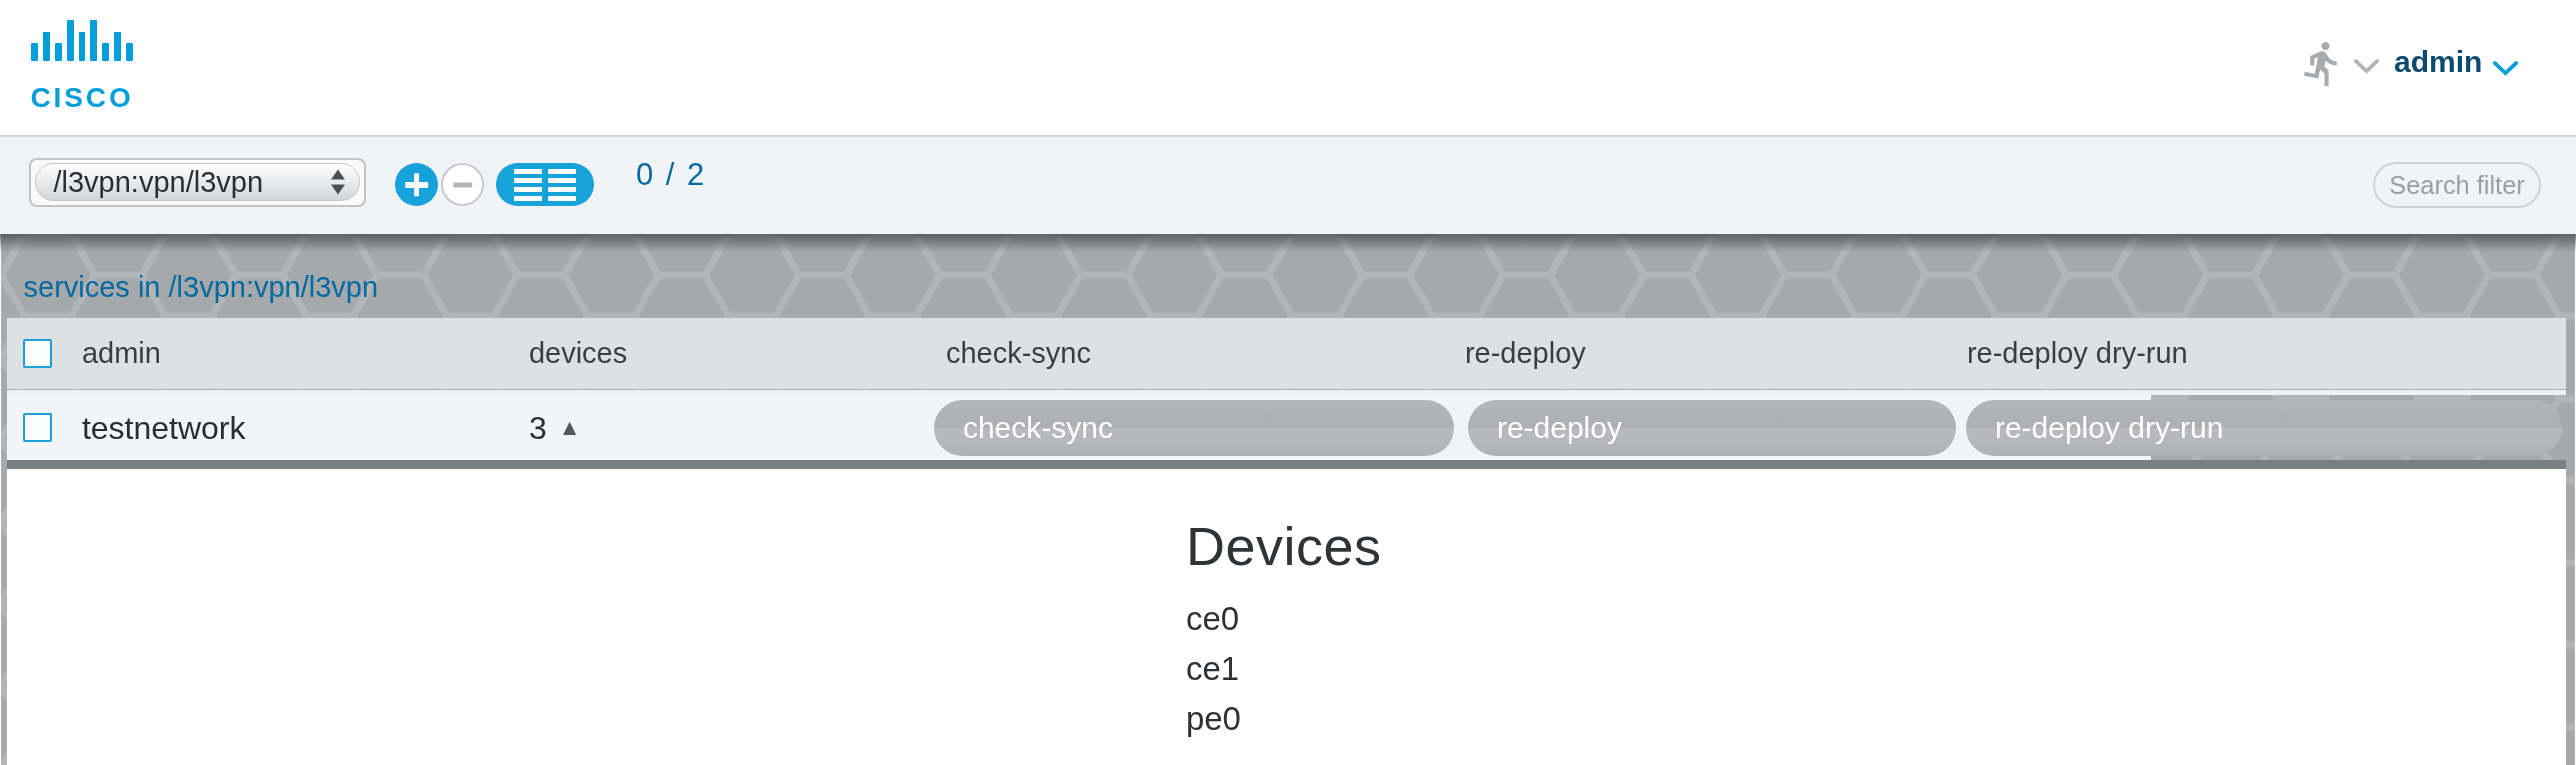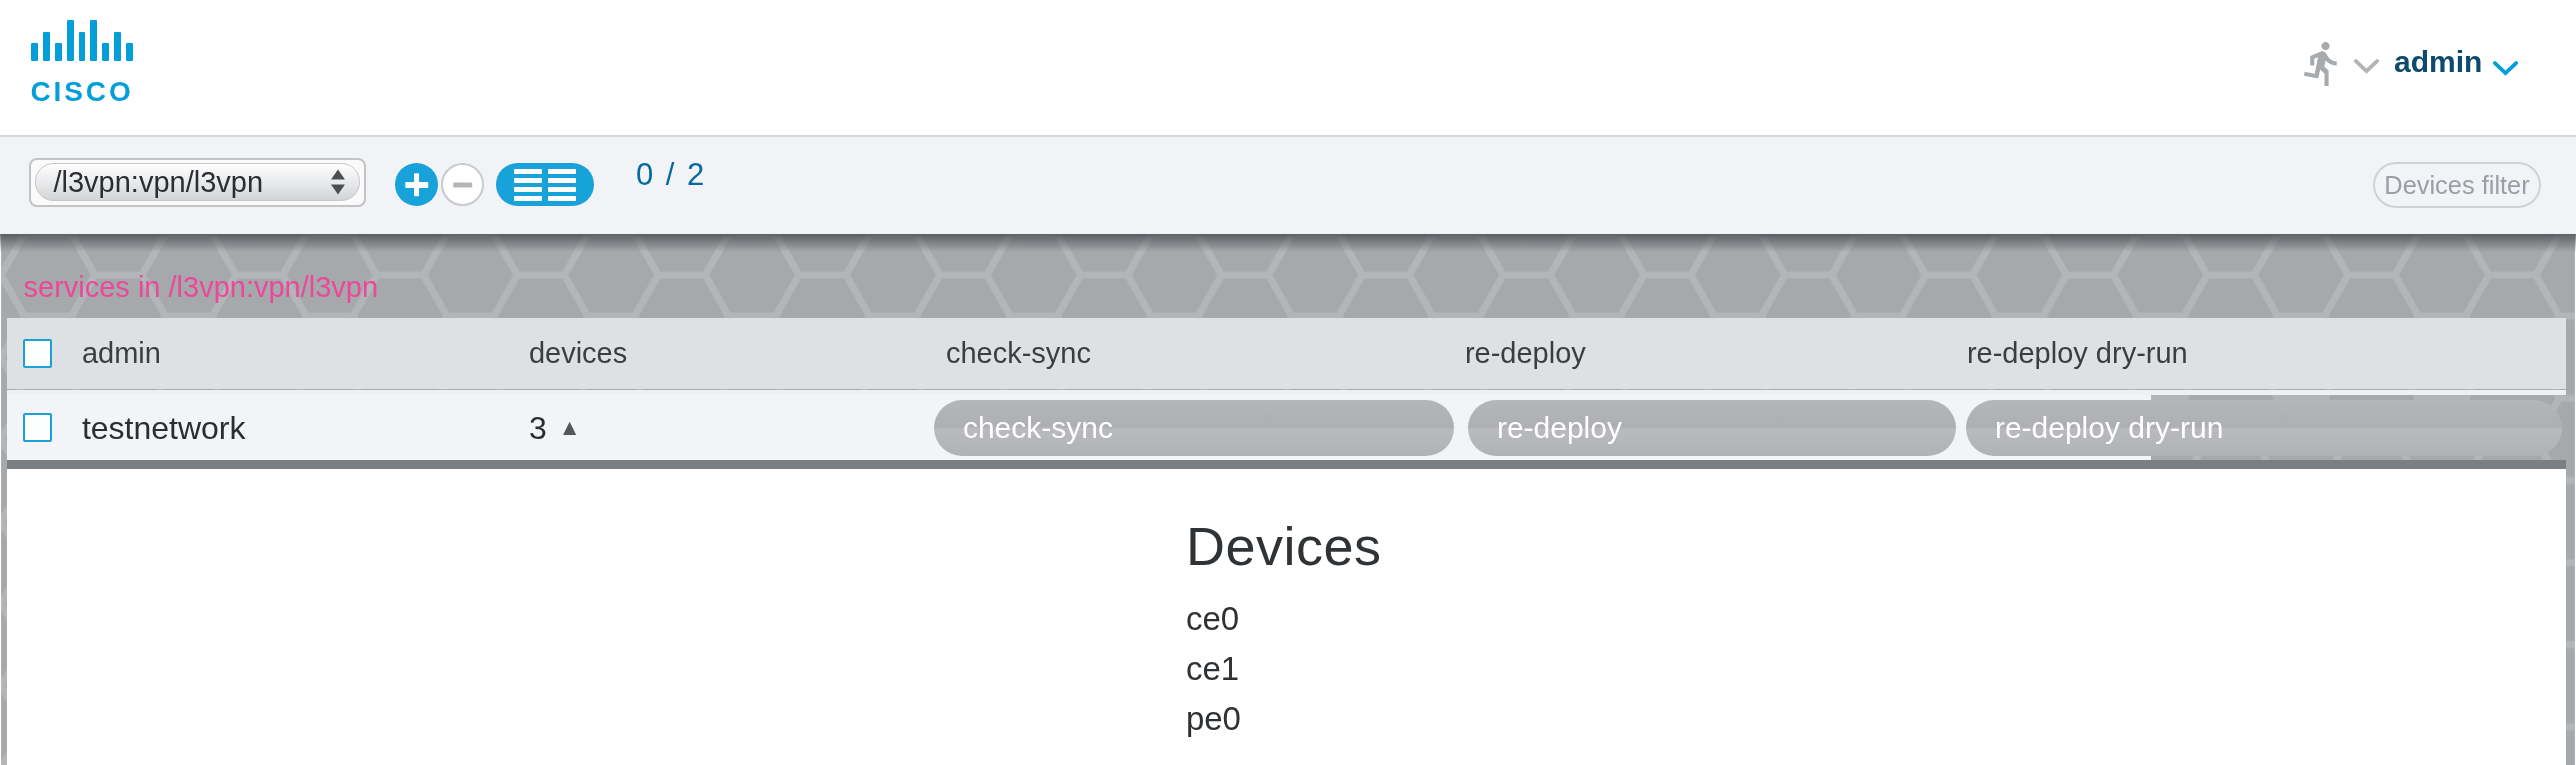--- a/index.html
+++ b/index.html
@@ -7,21 +7,21 @@
   .page{position:relative;width:2576px;height:765px;overflow:hidden;background:#fff;}
 
   
   .header{position:absolute;top:0;left:0;width:100%;height:135px;background:#ffffff;border-bottom:2px solid #d6d7d9;}
   .logo{position:absolute;left:27px;top:19.6px;width:110px;}
   .logo-bars{display:flex;align-items:flex-end;justify-content:center;gap:4.9px;height:41px;}
   .logo-bars i{display:block;width:6.9px;background:#049fd9;border-radius:1px;}
   .logo-bars i:nth-child(1),.logo-bars i:nth-child(3),.logo-bars i:nth-child(7),.logo-bars i:nth-child(9){height:17.6px;}
   .logo-bars i:nth-child(2),.logo-bars i:nth-child(5),.logo-bars i:nth-child(8){height:29px;}
   .logo-bars i:nth-child(4),.logo-bars i:nth-child(6){height:41px;}
-  .logo-text{color:#049fd9;font-weight:bold;font-size:28px;letter-spacing:2.9px;text-align:center;margin-top:15px;text-transform:uppercase;}
+  .logo-text{color:#049fd9;font-weight:bold;font-size:28px;letter-spacing:2.9px;text-align:center;margin-top:21px;text-transform:uppercase;}
   .title-block{position:absolute;left:188px;top:13.7px;}
   .app-title{font-size:43px;color:#3e4144;line-height:51px;}
   .app-subtitle{font-size:19.6px;color:#97999c;margin-top:3.9px;letter-spacing:0.5px;}
   .runner{position:absolute;left:2298px;top:39px;width:49px;height:49px;}
   .chev{position:absolute;}
   .chev-gray{left:2353px;top:59px;}
   .admin{position:absolute;left:2394px;top:45px;font-size:30px;font-weight:bold;color:#0c4a6e;cursor:pointer;}
   .chev-blue{left:2492px;top:61px;}
 
   
@@ -41,21 +41,21 @@
   .btn-list{position:absolute;left:496px;top:26.4px;width:98px;height:43px;border-radius:21.5px;background:#17a2d9;display:flex;align-items:center;justify-content:center;gap:6.9px;cursor:pointer;}
   .list-col{display:flex;flex-direction:column;gap:3.9px;}
   .list-col i{display:block;width:28px;height:4.9px;background:#fff;border-radius:1px;}
   .counter{position:absolute;left:636px;top:0;height:75px;display:flex;align-items:center;font-size:31px;color:#0369a1;letter-spacing:2px;}
   .search-filter{position:absolute;left:2373px;top:25.4px;width:168px;height:46px;box-sizing:border-box;border:2px solid #ced2d6;border-radius:24.5px;color:#999fa5;font-size:25.4px;display:flex;align-items:center;justify-content:center;background:transparent;cursor:pointer;}
 
   
   .lower{position:absolute;top:234px;left:0;width:2576px;height:531px;}
   .hexbg{position:absolute;top:0;left:0;width:100%;height:100%;display:block;}
   .band-shade{position:absolute;top:0;left:0;right:0;height:17.6px;background:linear-gradient(180deg,rgba(64,68,72,0.75),rgba(64,68,72,0));}
-  .services-title{position:absolute;left:23.5px;top:37px;font-size:29px;color:#ec4899;}
+  .services-title{position:absolute;left:23.5px;top:37px;font-size:29px;color:#0369a1;}
 
   .thead{position:absolute;left:6.9px;top:84px;width:2559px;height:71px;background:#dde1e4;}
   .cell{position:absolute;top:0;height:71px;display:flex;align-items:center;font-size:29px;color:#3b3e41;white-space:nowrap;}
   .checkbox{position:absolute;width:29px;height:29px;box-sizing:border-box;border:2.9px solid #1ba0d7;background:#fdfefe;border-radius:2px;cursor:pointer;}
   .gap-row{position:absolute;left:6.9px;top:156px;width:2559px;height:4.9px;background:#eef1f3;}
 
   .trow{position:absolute;left:6.9px;top:161px;width:2144px;height:66px;background:#f2f4f7;}
   .rcell{position:absolute;top:0;height:66px;display:flex;align-items:center;font-size:32px;color:#2b2d30;white-space:nowrap;}
   .expander{display:flex;align-items:center;gap:11.7px;cursor:pointer;}
   .tri-ind{font-size:22.5px;color:#54575a;}
@@ -119,21 +119,21 @@
         </span>
       <span class="list-col">
           <i></i>
           <i></i>
           <i></i>
           <i></i>
         </span>
     </div>
     <div class="counter">0 / 2</div>
     <div class="search-filter">
-      <span>Devices filter</span>
+      <span>Search filter</span>
     </div>
   </div>
 
   <div class="lower">
     <svg class="hexbg" xmlns="http://www.w3.org/2000/svg" viewBox="0 0 2632 543" width="2576" height="531">
       <defs>
         <pattern id="hex" width="144" height="84" patternUnits="userSpaceOnUse">
           <rect width="144" height="84" fill="#a6a9ac"></rect>
           <g stroke="#b3b6b9" stroke-width="7" fill="none">
             <path d="M0 42 L24 0 L72 0 L96 42 L72 84 L24 84 Z"></path>

